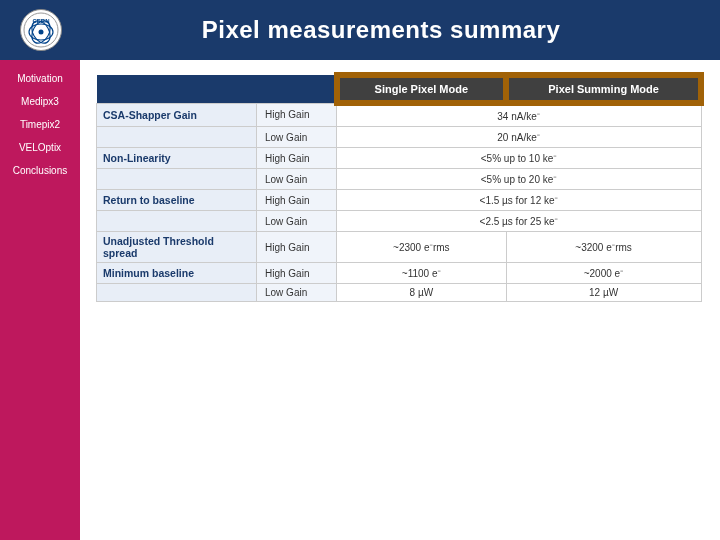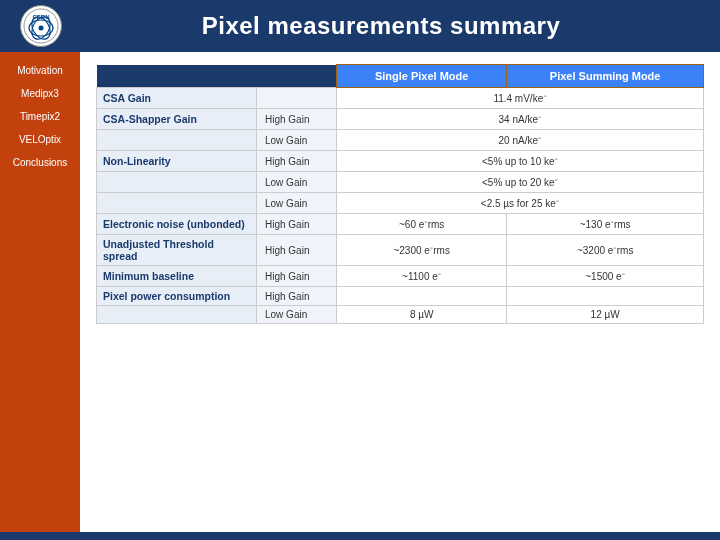--- a/index.html
+++ b/index.html
@@ -11,42 +11,42 @@
       overflow: hidden;
       position: relative;
     }
 
     
     .header {
       background: #1a3a6b;
       display: flex;
       align-items: center;
       padding: 8px 20px;
-      height: 52px;
+      height: 60px;
     }
     .header-title {
       flex: 1;
       text-align: center;
       color: white;
       font-size: 24px;
       font-weight: bold;
       letter-spacing: 0.5px;
     }
 
     
     .main {
       display: flex;
       height: 480px;
       background: white;
     }
 
     
     .sidebar {
       width: 80px;
-      background: #c2410c;
+      background: #be185d;
       display: flex;
       flex-direction: column;
       align-items: center;
       padding: 10px 4px;
       gap: 6px;
       flex-shrink: 0;
     }
     .sidebar-item {
       color: white;
       font-size: 10px;
@@ -66,27 +66,27 @@
       flex-direction: column;
     }
 
     
     table {
       width: 100%;
       border-collapse: collapse;
       font-size: 11px;
     }
     thead tr th {
-      background: #3b82f6;
+      background: #404040;
       color: white;
       padding: 5px 8px;
       text-align: center;
       font-weight: bold;
       font-size: 11px;
-      border: 1px solid #a16207;
+      border: 6px solid #a16207;
     }
     thead tr th:first-child {
       background: #1a3a6b;
     }
     thead tr th.col-empty {
       background: #1a3a6b;
       border: none;
       width: 160px;
     }
     tbody tr td {
@@ -161,25 +161,20 @@
       <thead>
         <tr>
           <th class="col-empty"></th>
           <th class="col-empty" style="width:80px;"></th>
           <th>Single Pixel Mode</th>
           <th>Pixel Summing Mode</th>
         </tr>
       </thead>
       <tbody>
 
-        <tr>
-          <td class="row-header">CSA Gain</td>
-          <td class="gain-cell"></td>
-          <td class="value-cell" colspan="2">11.4 mV/ke⁻</td>
-        </tr>
 
         <tr>
           <td class="row-header">CSA-Shapper Gain</td>
           <td class="gain-cell">High Gain</td>
           <td class="value-cell" colspan="2">34 nA/ke⁻</td>
         </tr>
 
         <tr>
           <td class="row-header"></td>
           <td class="gain-cell">Low Gain</td>
@@ -192,55 +187,48 @@
           <td class="value-cell" colspan="2">&lt;5% up to 10 ke⁻</td>
         </tr>
 
         <tr>
           <td class="row-header"></td>
           <td class="gain-cell">Low Gain</td>
           <td class="value-cell" colspan="2">&lt;5% up to 20 ke⁻</td>
         </tr>
 
 
+        <tr>
+          <td class="row-header">Return to baseline</td>
+          <td class="gain-cell">High Gain</td>
+          <td class="value-cell" colspan="2">&lt;1.5 µs for 12 ke⁻</td>
+        </tr>
 
         <tr>
           <td class="row-header"></td>
           <td class="gain-cell">Low Gain</td>
           <td class="value-cell" colspan="2">&lt;2.5 µs for 25 ke⁻</td>
         </tr>
 
-        <tr>
-          <td class="row-header">Electronic noise (unbonded)</td>
-          <td class="gain-cell">High Gain</td>
-          <td class="value-cell">~60 e⁻rms</td>
-          <td class="value-cell">~130 e⁻rms</td>
-        </tr>
 
         <tr>
           <td class="row-header">Unadjusted Threshold spread</td>
           <td class="gain-cell">High Gain</td>
           <td class="value-cell">~2300 e⁻rms</td>
           <td class="value-cell">~3200 e⁻rms</td>
         </tr>
 
 
         <tr>
           <td class="row-header">Minimum baseline</td>
           <td class="gain-cell">High Gain</td>
           <td class="value-cell">~1100 e⁻</td>
-          <td class="value-cell">~1500 e⁻</td>
-        </tr>
-
-        <tr>
-          <td class="row-header">Pixel power consumption</td>
-          <td class="gain-cell">High Gain</td>
-          <td class="value-cell"></td>
-          <td class="value-cell"></td>
-        </tr>
+          <td class="value-cell">~2000 e⁻</td>
+        </tr>
+
 
         <tr>
           <td class="row-header"></td>
           <td class="gain-cell">Low Gain</td>
           <td class="value-cell">8 µW</td>
           <td class="value-cell">12 µW</td>
         </tr>
       </tbody>
     </table>
   </div>

